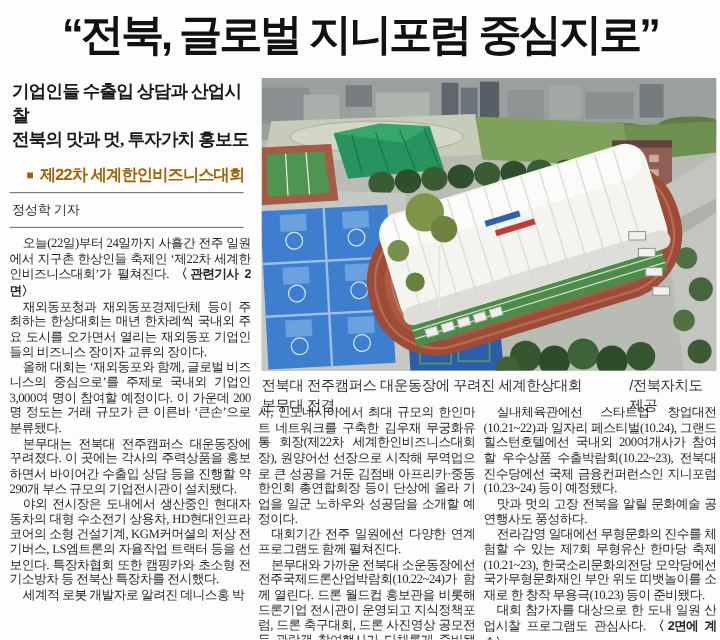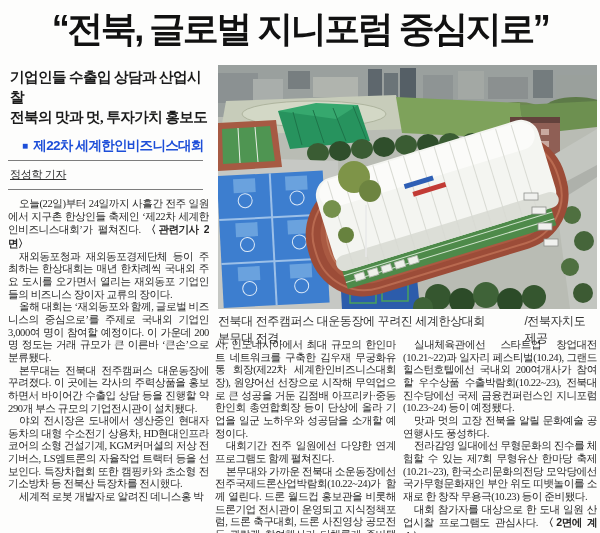--- a/index.html
+++ b/index.html
@@ -14,30 +14,29 @@
     font-size:36px;letter-spacing:-2.5px;color:#111;white-space:nowrap;
   }
   .subhead{
     position:absolute;left:10px;top:67px;width:205px;
     font-size:14.6px;font-weight:700;line-height:20px;color:#1a1a1a;
     letter-spacing:-0.6px;
   }
   .section-row{
     position:absolute;left:22px;top:137px;width:190px;
     font-family:"Liberation Sans",sans-serif;font-weight:700;
-    font-size:13.5px;color:#1d4ed8;letter-spacing:-0.7px;white-space:nowrap;
+    font-size:13.5px;color:#a16207;letter-spacing:-0.7px;white-space:nowrap;
   }
   .section-row .bullet{font-size:10px;vertical-align:1px;margin-right:6px;}
   .byline-box{
     position:absolute;left:8px;top:160px;width:191px;
     border-top:1px solid #7d7d7d;border-bottom:1px solid #7d7d7d;
     padding:6px 2px 7px 2px;
     font-family:"Liberation Sans",sans-serif;font-size:11px;color:#2e2e2e;
     letter-spacing:-0.3px;
-    text-decoration:underline;
   }
   .col{
     position:absolute;color:#262626;text-align:justify;
     font-size:10.6px;line-height:12.65px;letter-spacing:-0.4px;
   }
   .col p{margin:0;text-indent:11px;}
   .col p.cont{text-indent:0;}
   .note{font-family:"Liberation Sans",sans-serif;font-weight:700;letter-spacing:-0.6px;}
   .col1{left:8px;top:198px;width:201px;height:335px;overflow:hidden;}
   .col2{left:215px;top:339px;width:181px;height:194px;overflow:hidden;}

